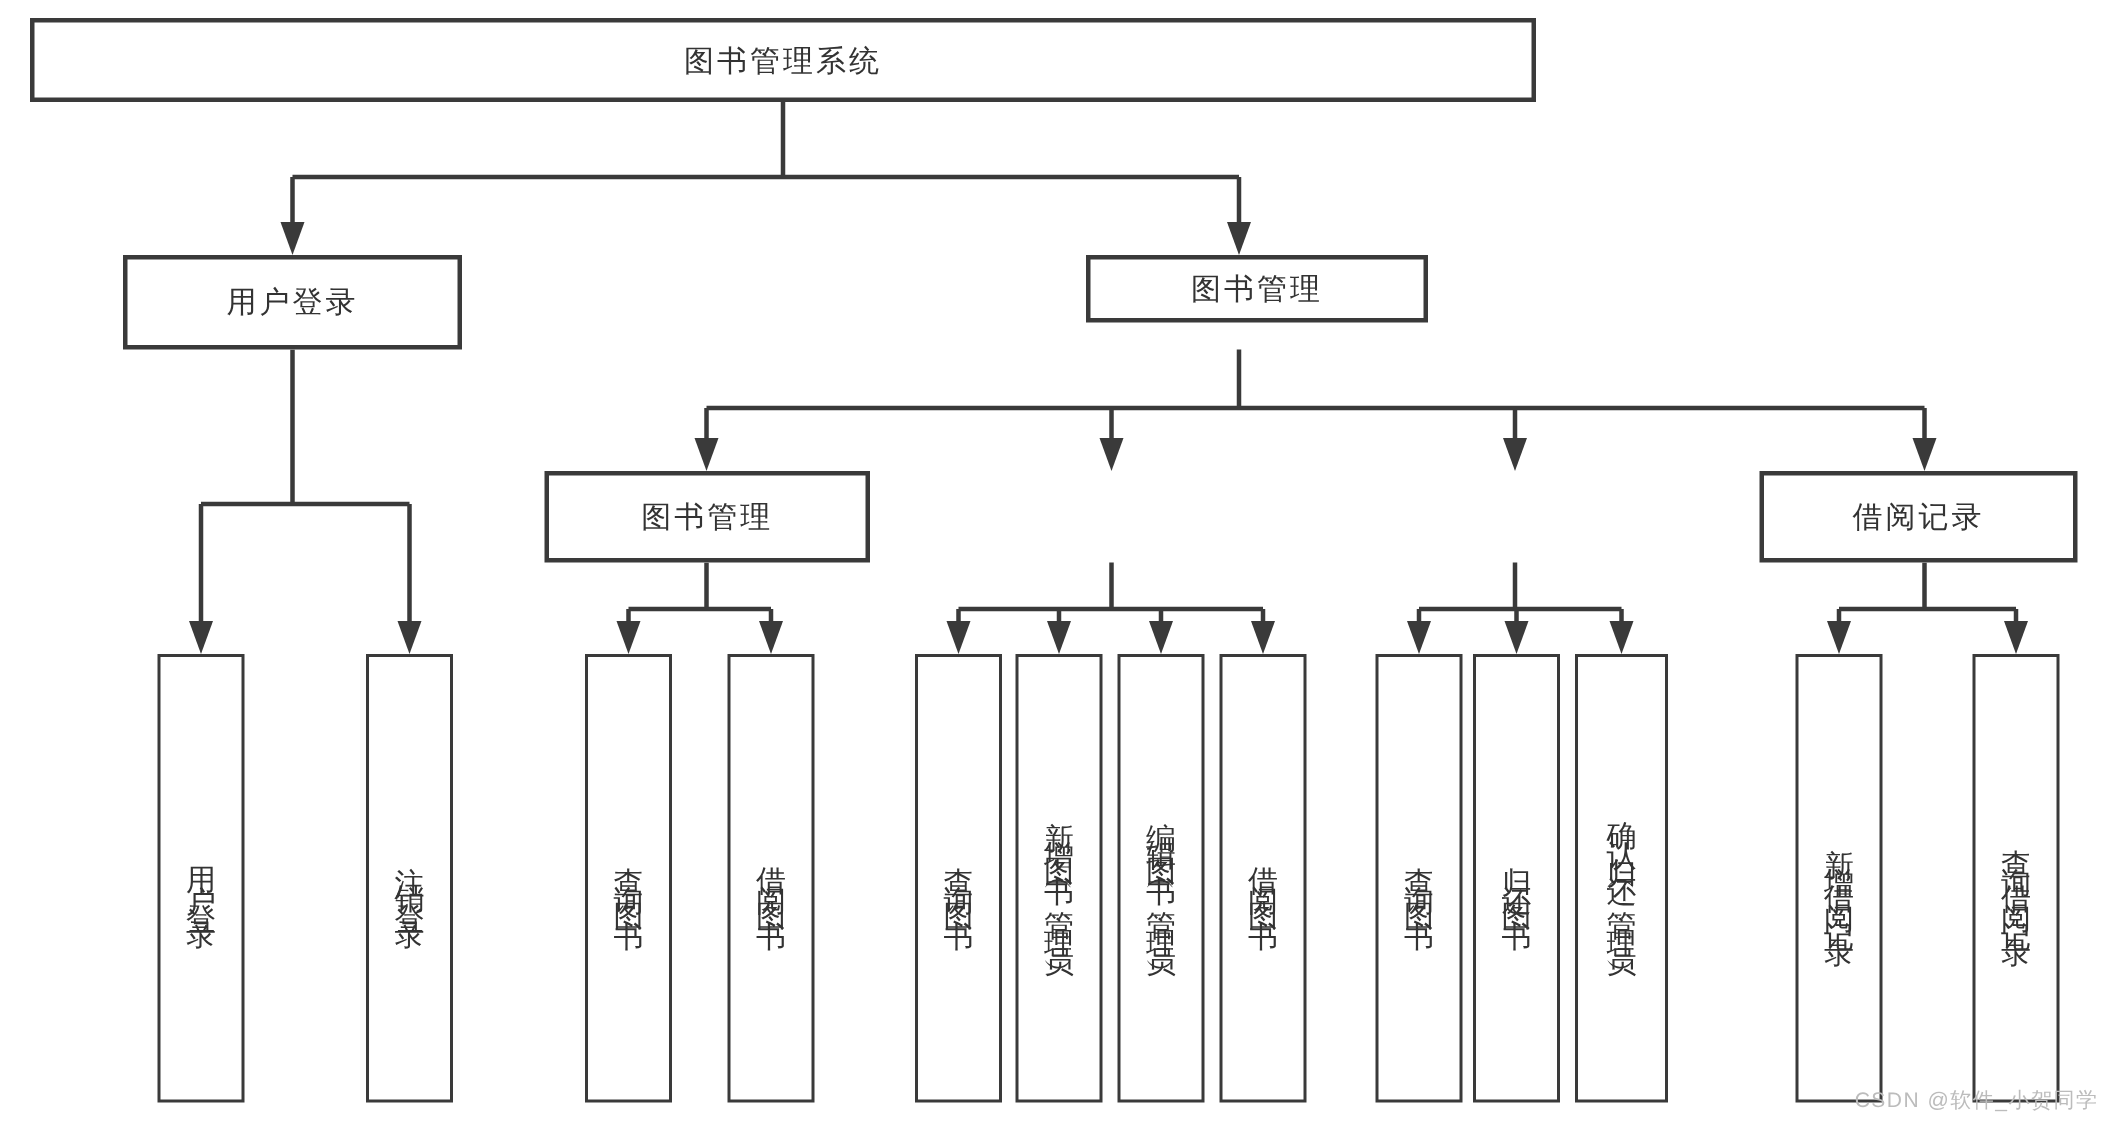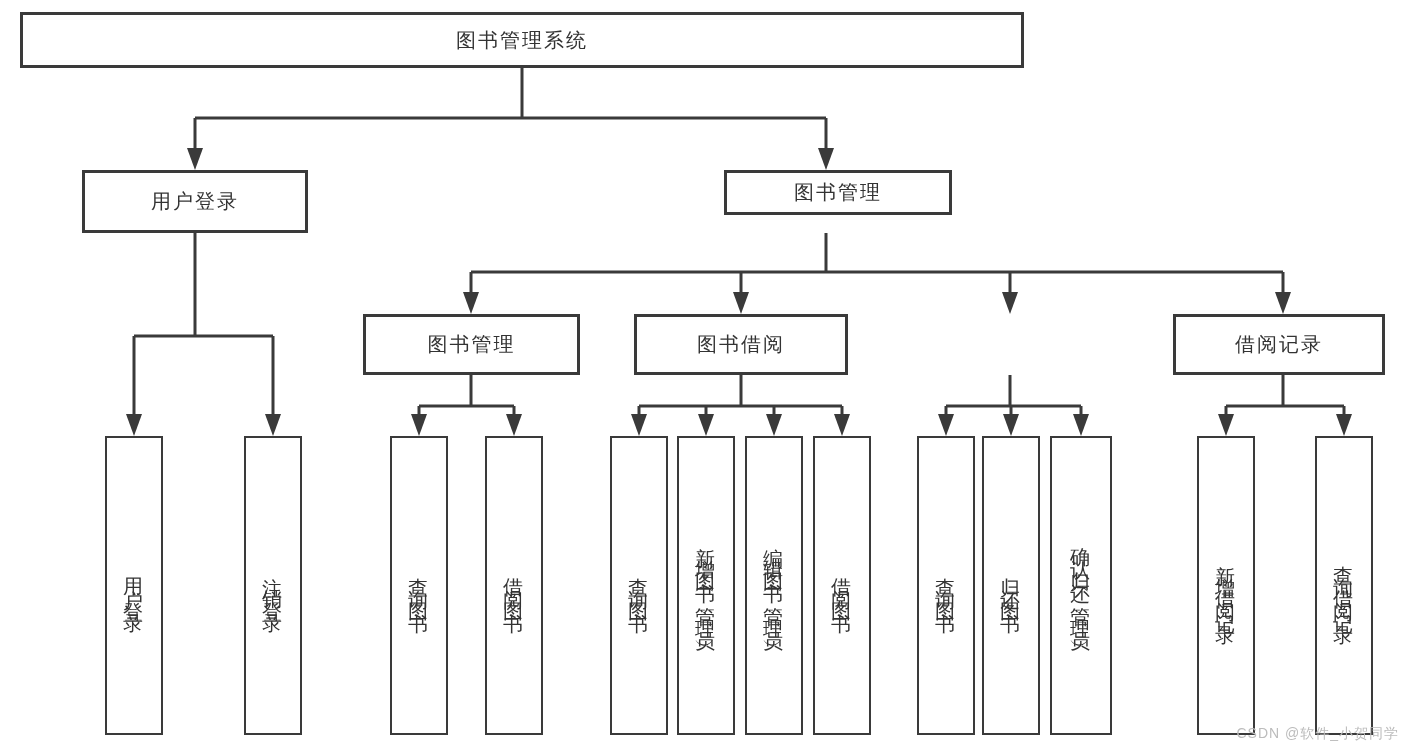--- a/index.html
+++ b/index.html
@@ -122,21 +122,20 @@
       <polygon points="1336,414 1352,414 1344,436"></polygon>
     </g>
   </svg>
 
   <div class="node" id="n-root">图书管理系统</div>
 
   <div class="node" id="n-user-login">用户登录</div>
   <div class="node" id="n-book-mgmt">图书管理</div>
 
   <div class="node" id="n-g0">图书管理</div>
-  <div class="node" id="n-g1">图书借阅</div>
   <div class="node" id="n-g3">借阅记录</div>
 
   <div class="vnode" id="l-0">用户登录</div>
   <div class="vnode" id="l-1">注销登录</div>
 
   <div class="vnode" id="l-2">查询图书</div>
   <div class="vnode" id="l-3">借阅图书</div>
 
   <div class="vnode" id="l-4">查询图书</div>
   <div class="vnode" id="l-5">新增图书（管理员）</div>

